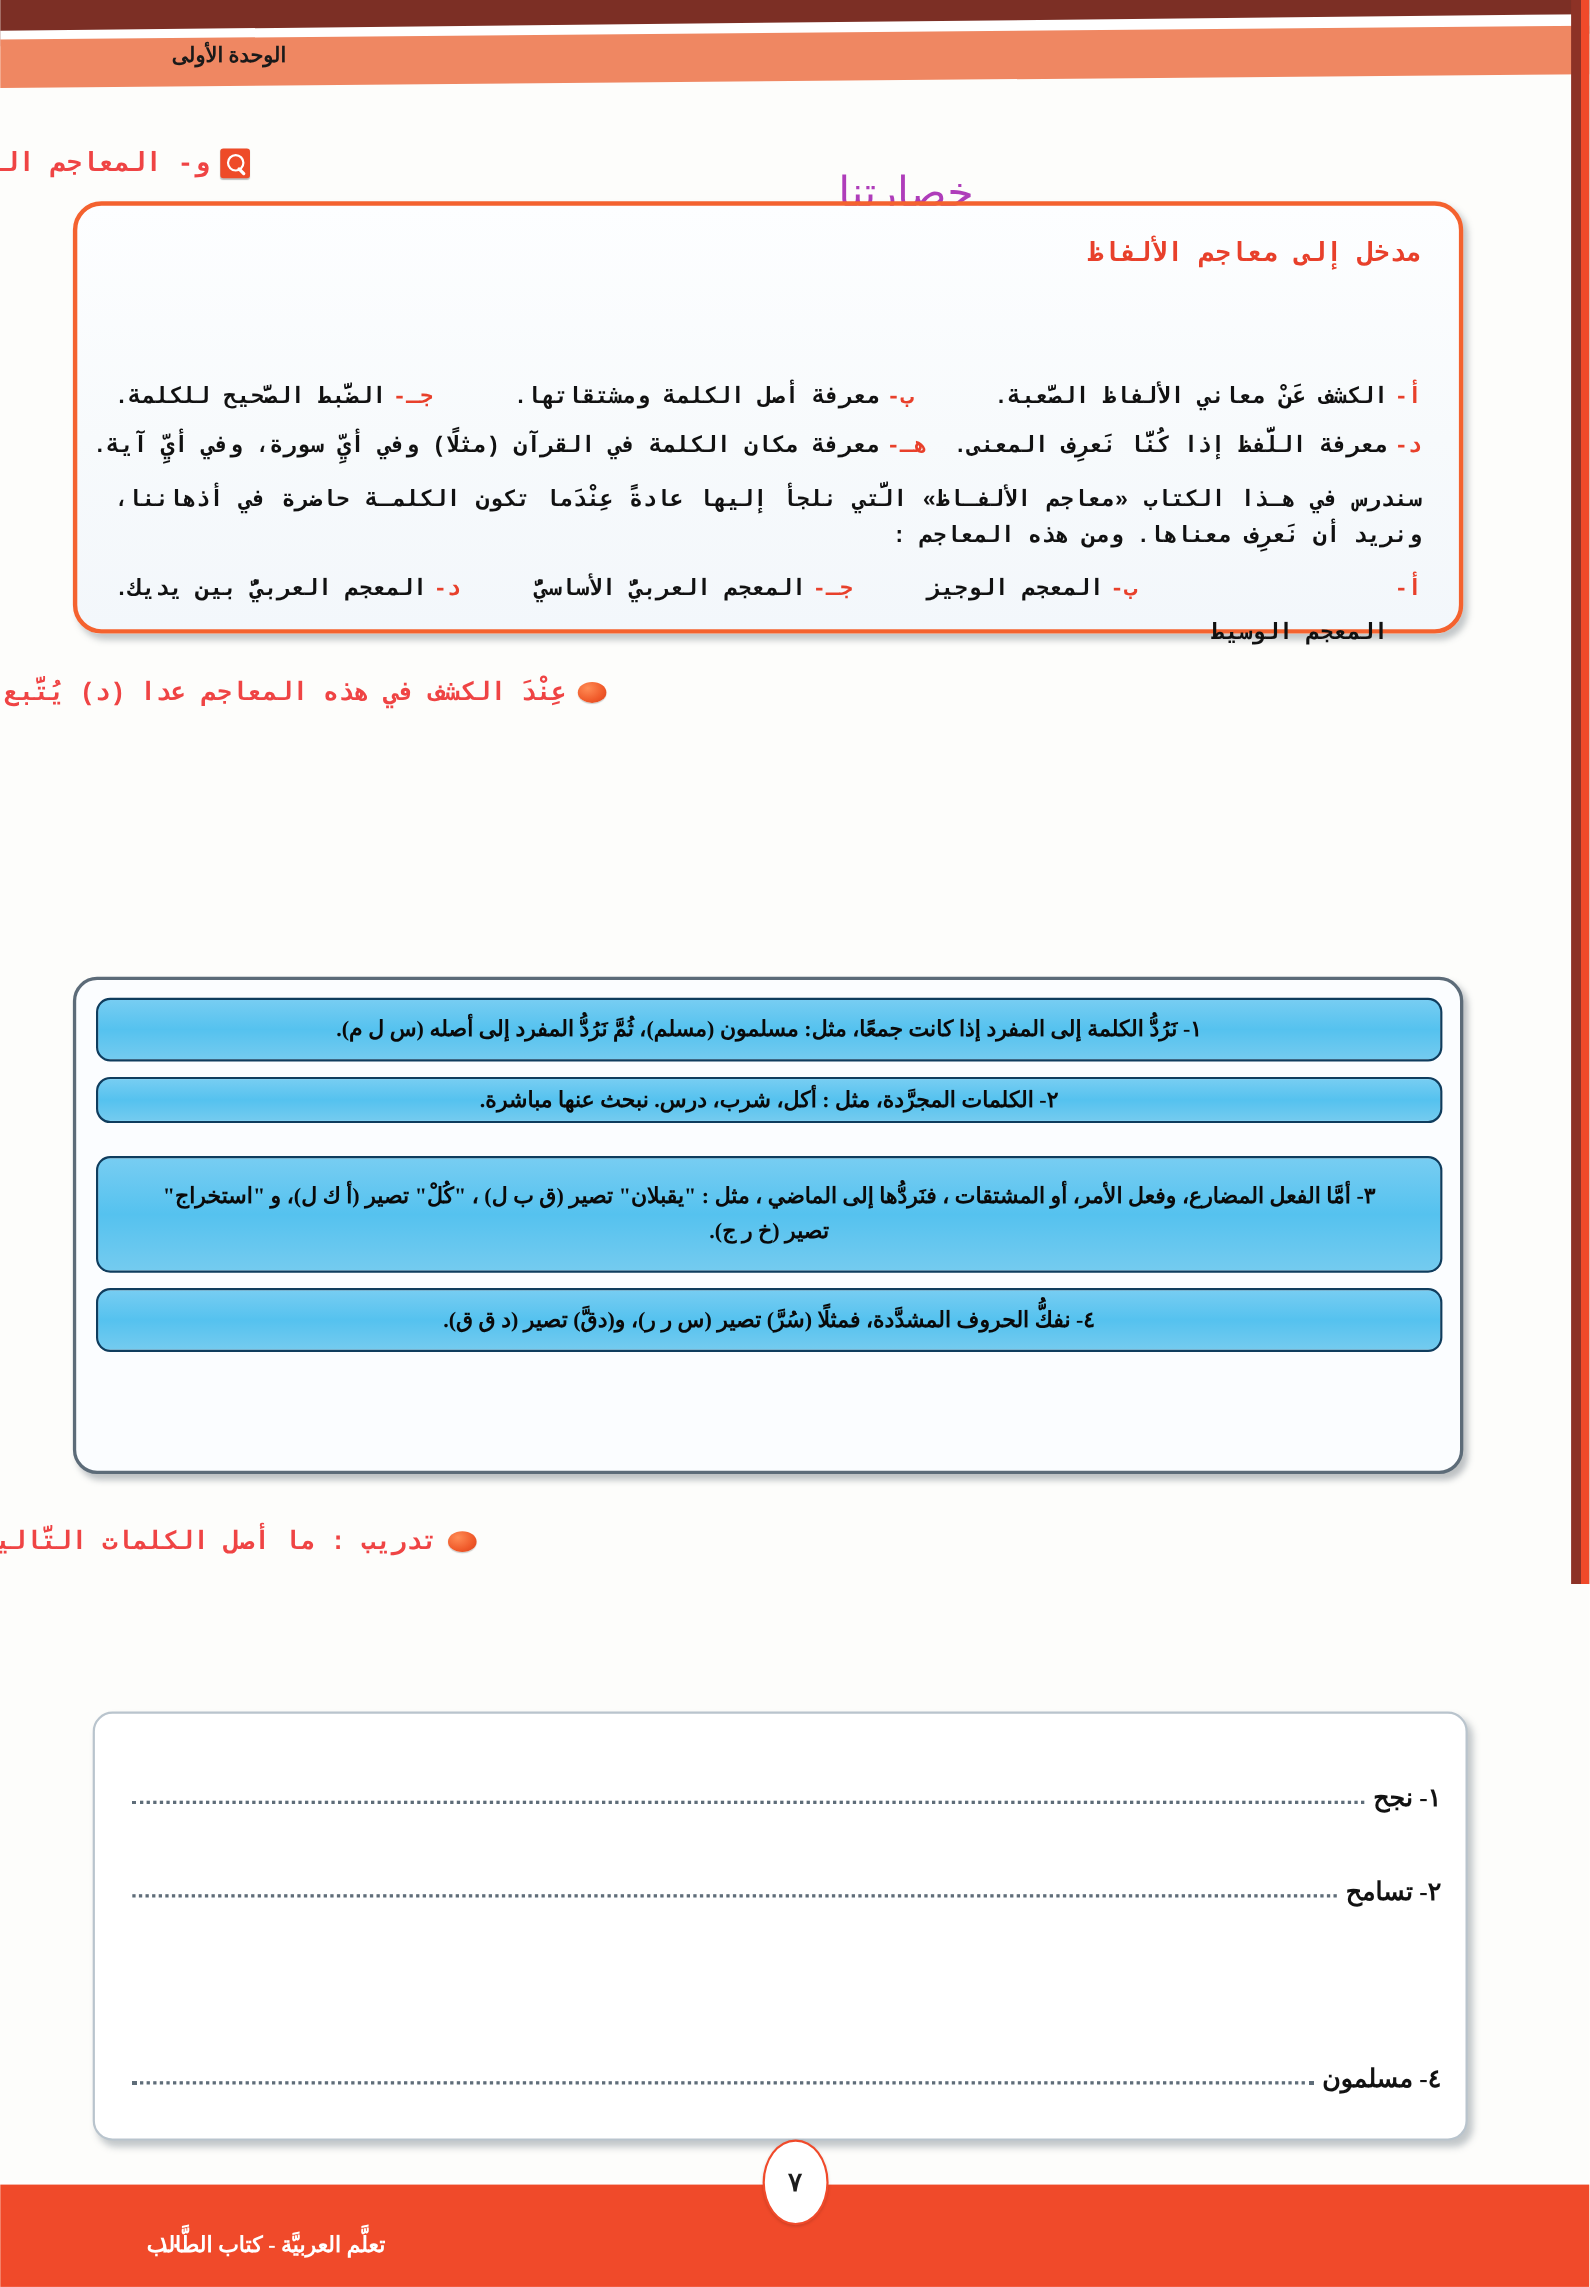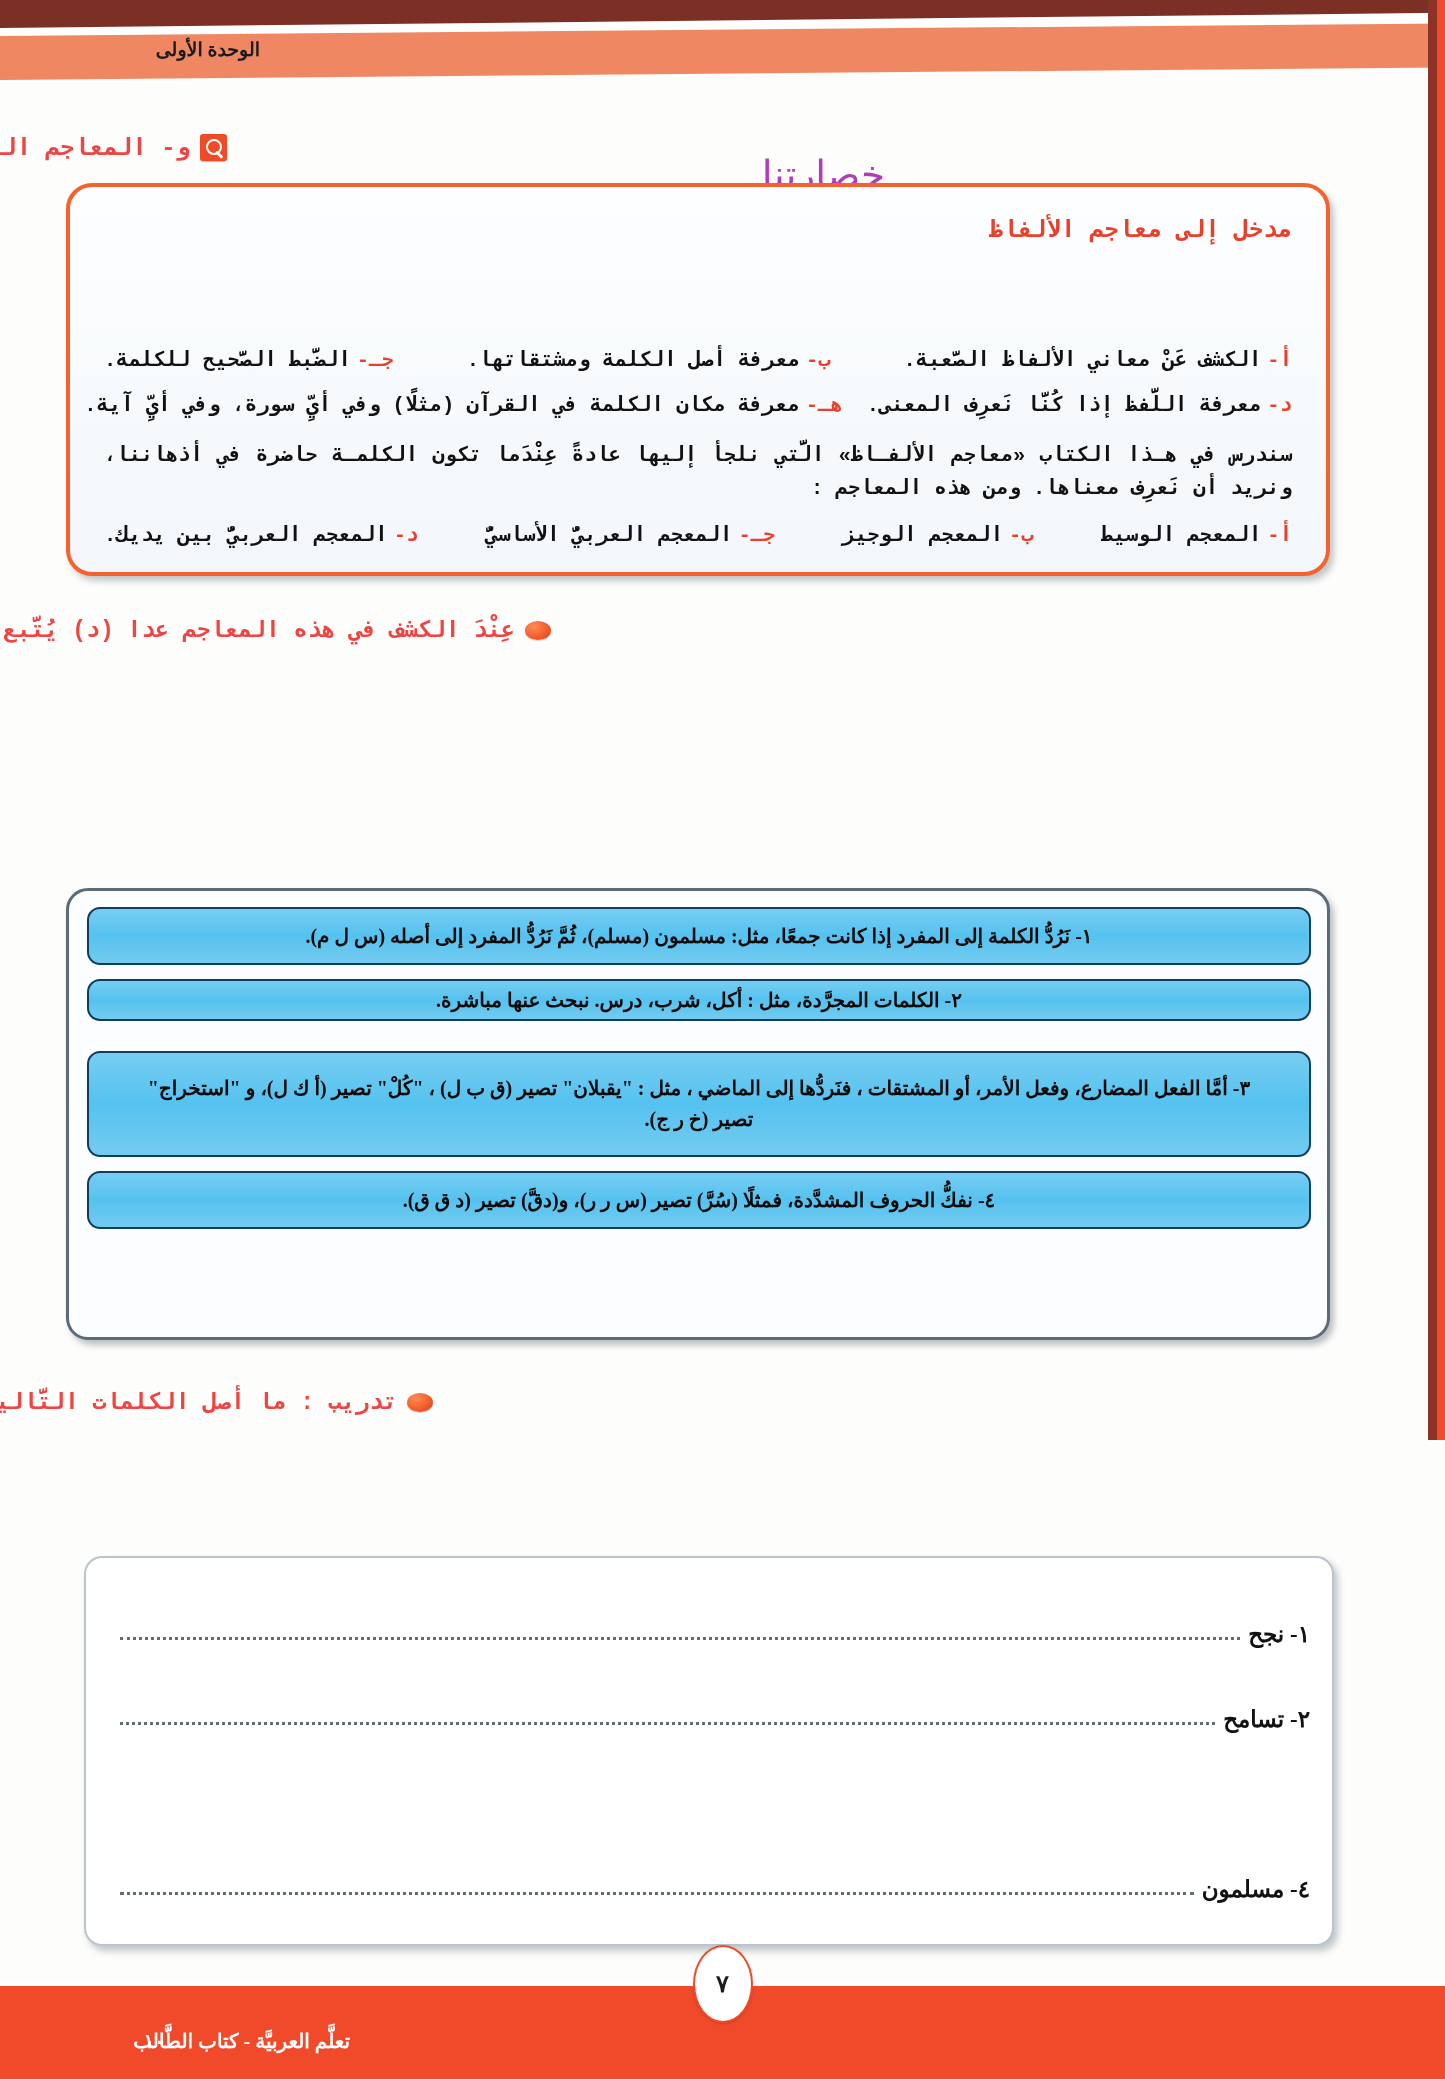--- a/index.html
+++ b/index.html
@@ -229,21 +229,21 @@
         <span style="font-weight:bold;font-size:20.5px;color:#111;">معرفة مكان الكلمة في القرآن (مثلًا) وفي أيِّ سورة، وفي أيِّ آية.</span>
       </div>
     </div>
 
     <div class="ob-p just" style="right:34px;left:34px;top:252px;">سندرس في هـذا الكتاب «معاجم الألفـاظ» الَّتي نلجأ إليها عادةً عِنْدَما تكون الكلمـة حاضرة في أذهاننا، ونريد أن نَعرِف معناها. ومن هذه المعاجم :</div>
 
     <div style="position:absolute;right:34px;left:34px;top:335px;direction:rtl;
                 display:flex;justify-content:space-between;gap:10px;">
       <div style="display:flex;gap:6px;white-space:nowrap;">
         <span class="ltr-lbl" style="font-size:20.5px;">أ-</span>
-        <span style="font-weight:bold;font-size:20.5px;color:#111;">المعجم الوسيط</span>
+        <span style="font-weight:bold;font-size:20.5px;color:#111;margin-top:40px;">المعجم الوسيط</span>
       </div>
       <div style="display:flex;gap:6px;white-space:nowrap;">
         <span class="ltr-lbl" style="font-size:20.5px;">ب-</span>
         <span style="font-weight:bold;font-size:20.5px;color:#111;">المعجم الوجيز</span>
       </div>
       <div style="display:flex;gap:6px;white-space:nowrap;">
         <span class="ltr-lbl" style="font-size:20.5px;">جـ-</span>
         <span style="font-weight:bold;font-size:20.5px;color:#111;">المعجم العربيُّ الأساسيُّ</span>
       </div>
       <div style="display:flex;gap:6px;white-space:nowrap;">

